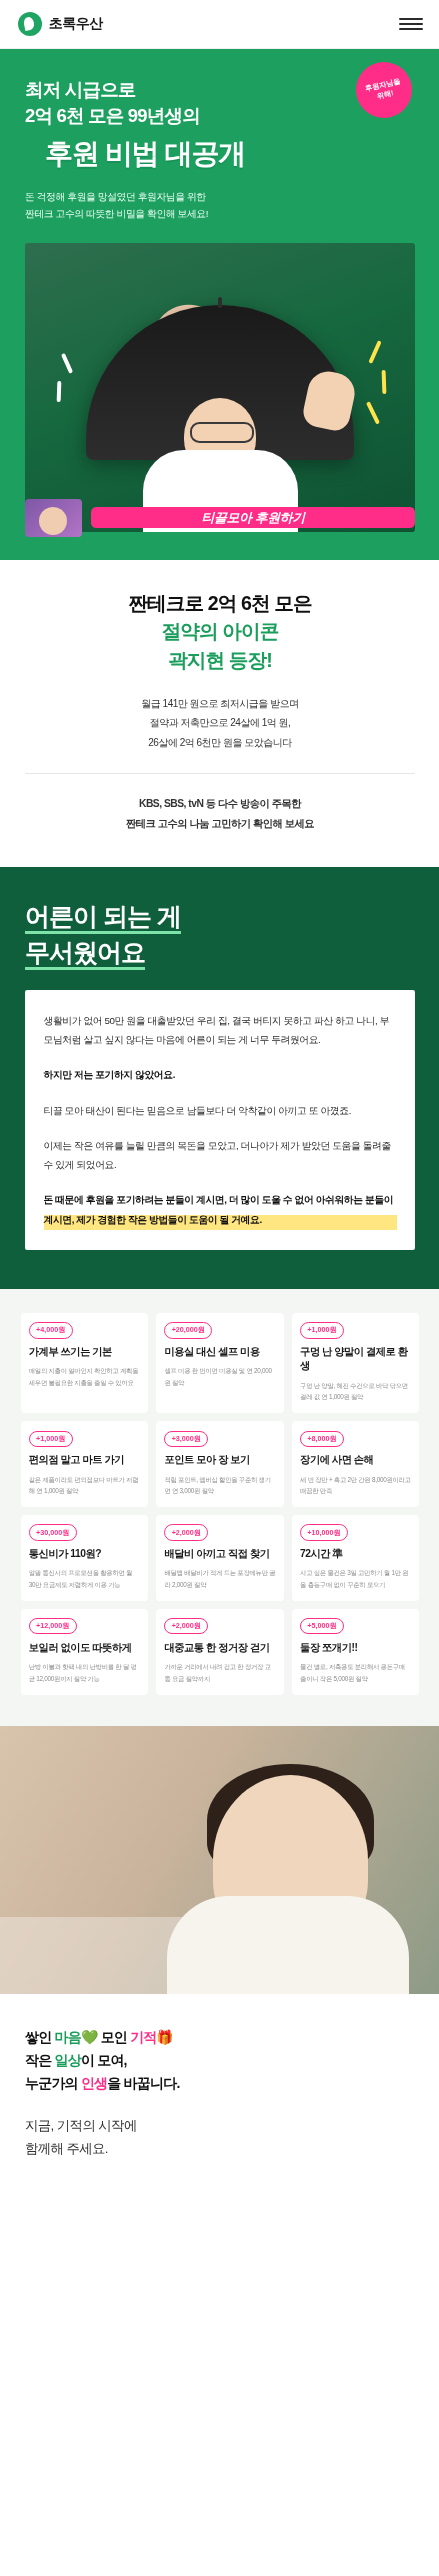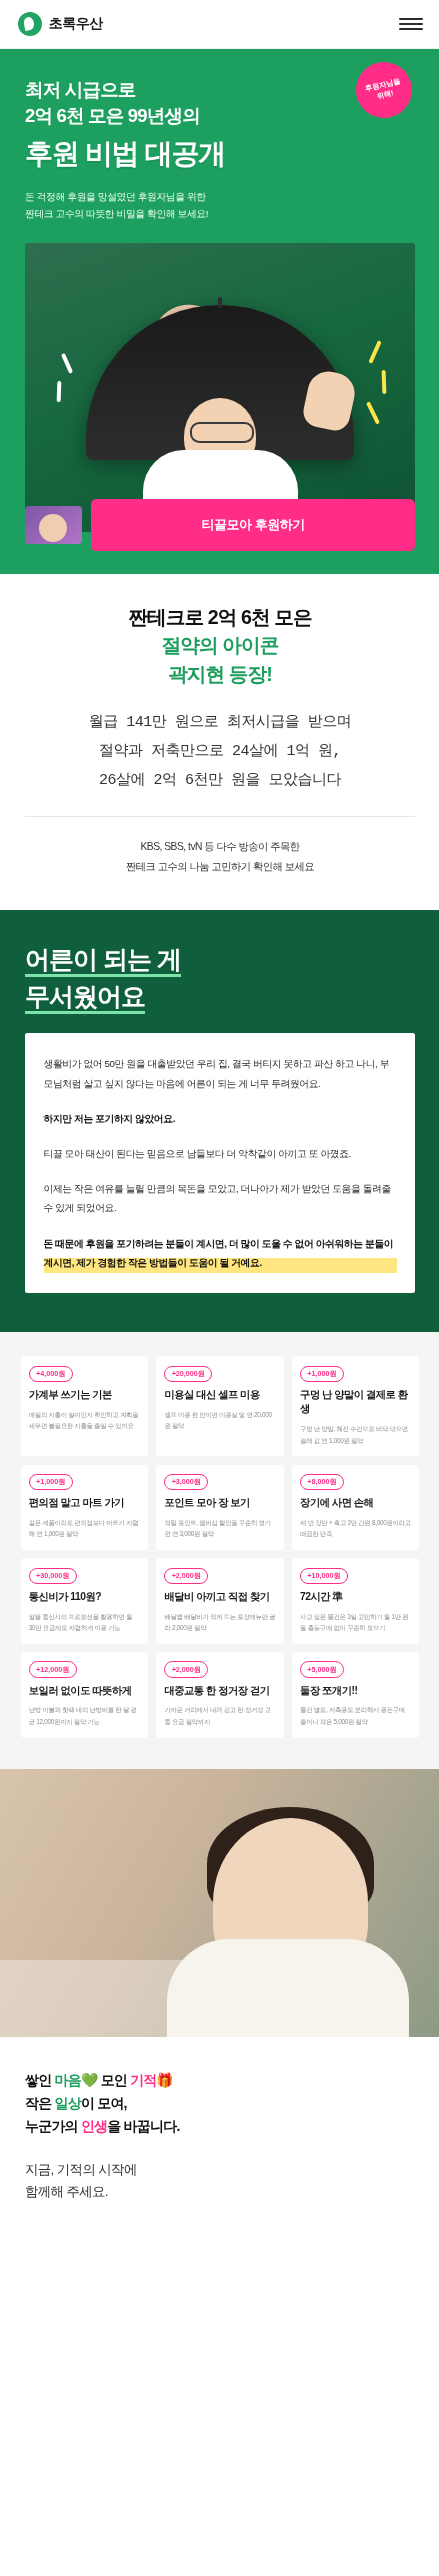--- a/index.html
+++ b/index.html
@@ -69,20 +69,21 @@
   .hero-line1 { color: #ffffff; font-size: 18.5px; font-weight: bold; letter-spacing: -0.8px; line-height: 1.42; }
   .hero-line2 { color: #ffffff; font-size: 18.5px; font-weight: bold; letter-spacing: -0.8px; line-height: 1.42; margin-bottom: 6px; }
   .hero-title {
     color: #ffffff;
     font-size: 28px;
     font-weight: bold;
     letter-spacing: -1.3px;
     line-height: 1.25;
     margin-bottom: 17.5px;
     text-shadow: 0 1.5px 0 rgba(0,0,0,0.08);
+    margin-left: 20px;
   }
   .hero-sub { color: #eafff3; font-size: 9.8px; line-height: 1.75; letter-spacing: -0.4px; margin-bottom: 20.6px; }
   .hero-photo-wrap {
     position: relative;
     height: 289px;
     margin: 0 0 0 0;
   }
   .hero-photo {
     position: absolute;
     left: 25px; right: 25px; top: 0; bottom: 0;
@@ -146,38 +147,39 @@
     width: 57px; height: 38px; border-radius: 4.1px; flex: none;
     background: linear-gradient(140deg,#7e57a6,#b374c6);
     position: relative; overflow: hidden;
   }
   .cta-thumb:after {
     content:""; position:absolute; left:14.4px; top:8.2px; width:28px; height:28px;
     border-radius:50%; background:#f0cdb0;
   }
   .cta-btn {
     flex: 1;
-    height: 52px;
+    height: 21px;
     background: #ff2d87;
     border: none;
     border-radius: 5.2px;
     color: #ffffff;
     font-size: 13px;
     font-weight: bold;
     letter-spacing: -0.5px;
     cursor: pointer;
     font-family: "Liberation Sans", sans-serif;
+    font-style: italic;
   }
 
   
   .sec-white { background: #ffffff; padding: 29px 25px 33px; text-align: center; }
   .sec-white h2 { font-size: 19.6px; letter-spacing: -0.9px; line-height: 1.45; color: #111; font-weight: bold; }
   .sec-white h2 .accent { color: #1b9e5c; }
-  .sec-white .para { margin-top: 19.6px; font-size: 15px; line-height: 1.95; letter-spacing: -0.5px; color: #333; font-family: Liberation Mono, monospace; }
-  .sec-white .para2 { margin-top: 12px; font-size: 10.3px; line-height: 1.95; letter-spacing: -0.5px; color: #333; }
+  .sec-white .para { margin-top: 19.6px; font-size: 10px; line-height: 1.95; letter-spacing: -0.5px; color: #333; }
+  .sec-white .para2 { margin-top: 12px; font-size: 10.3px; line-height: 1.95; letter-spacing: -0.5px; color: #333; font-weight: bold; }
   .sec-white .divider { height: 0.5px; background: #e7e7e7; margin: 20.6px 0; }
 
   
   .sec-dark {
     background: #0f5e3c;
     padding: 31px 25px 39px;
     color: #ffffff;
     position: relative;
   }
   .sec-dark h2 { font-size: 25px; font-weight: bold; letter-spacing: -1px; line-height: 1.45; }

